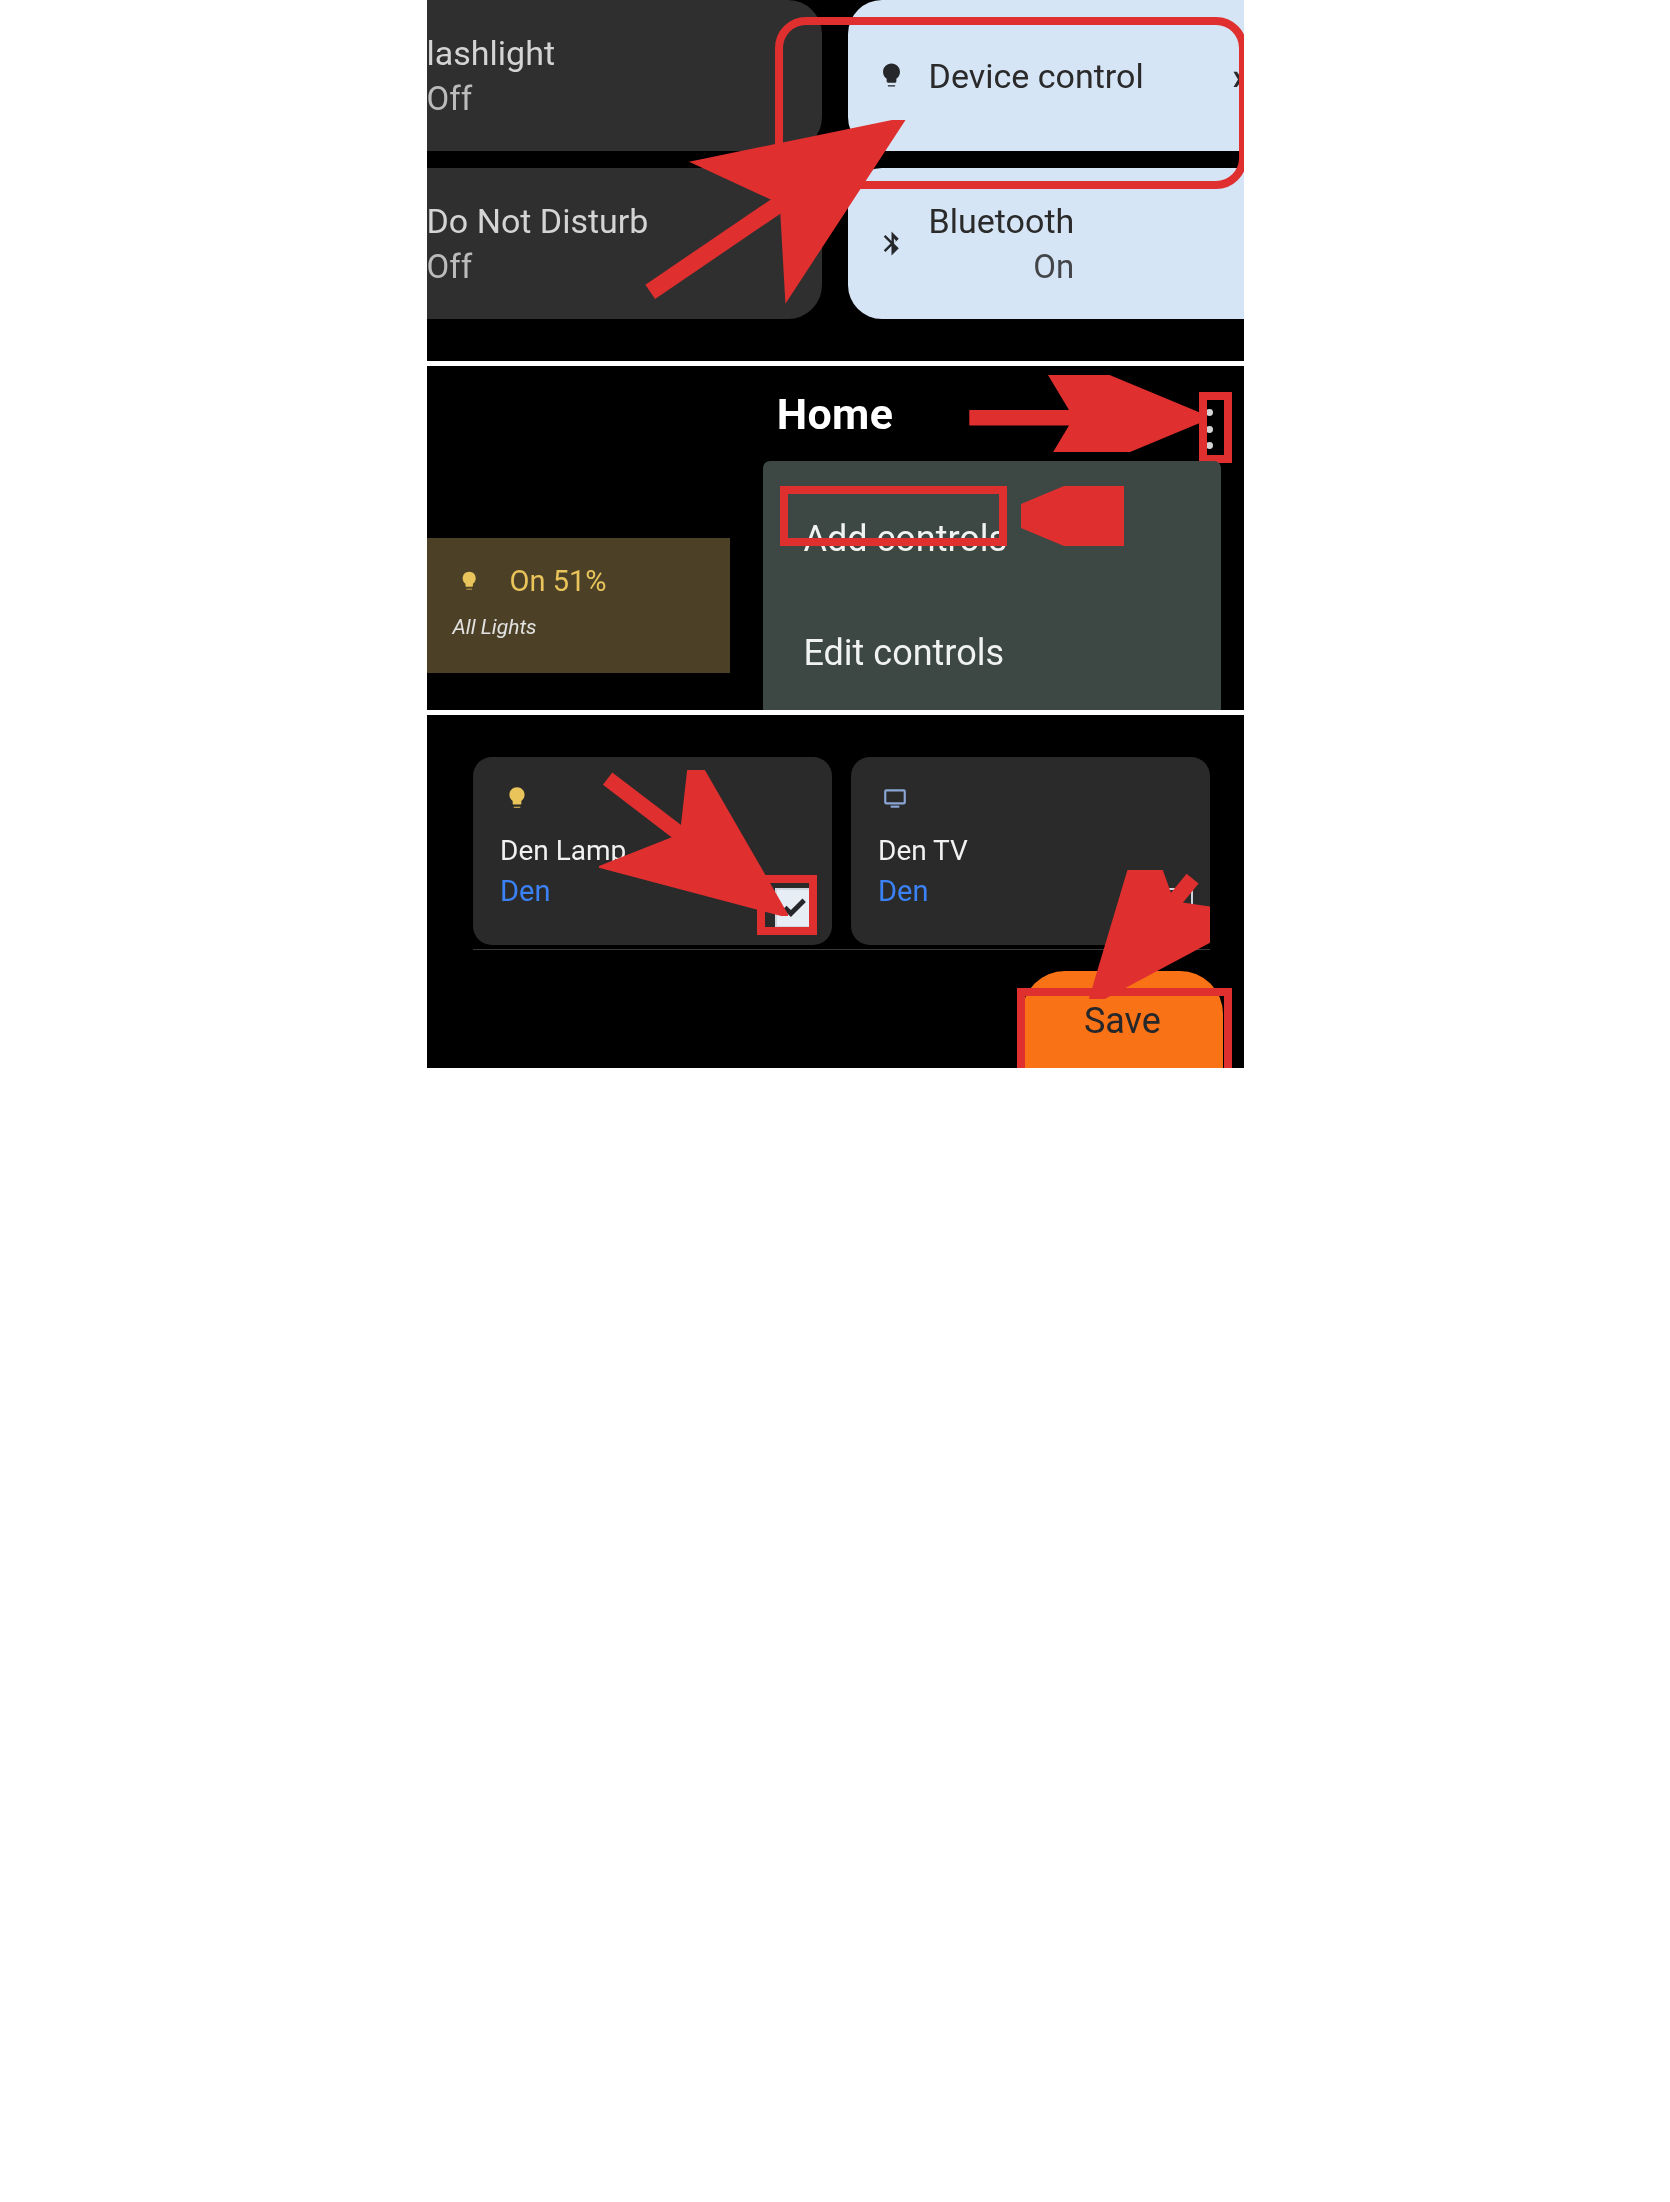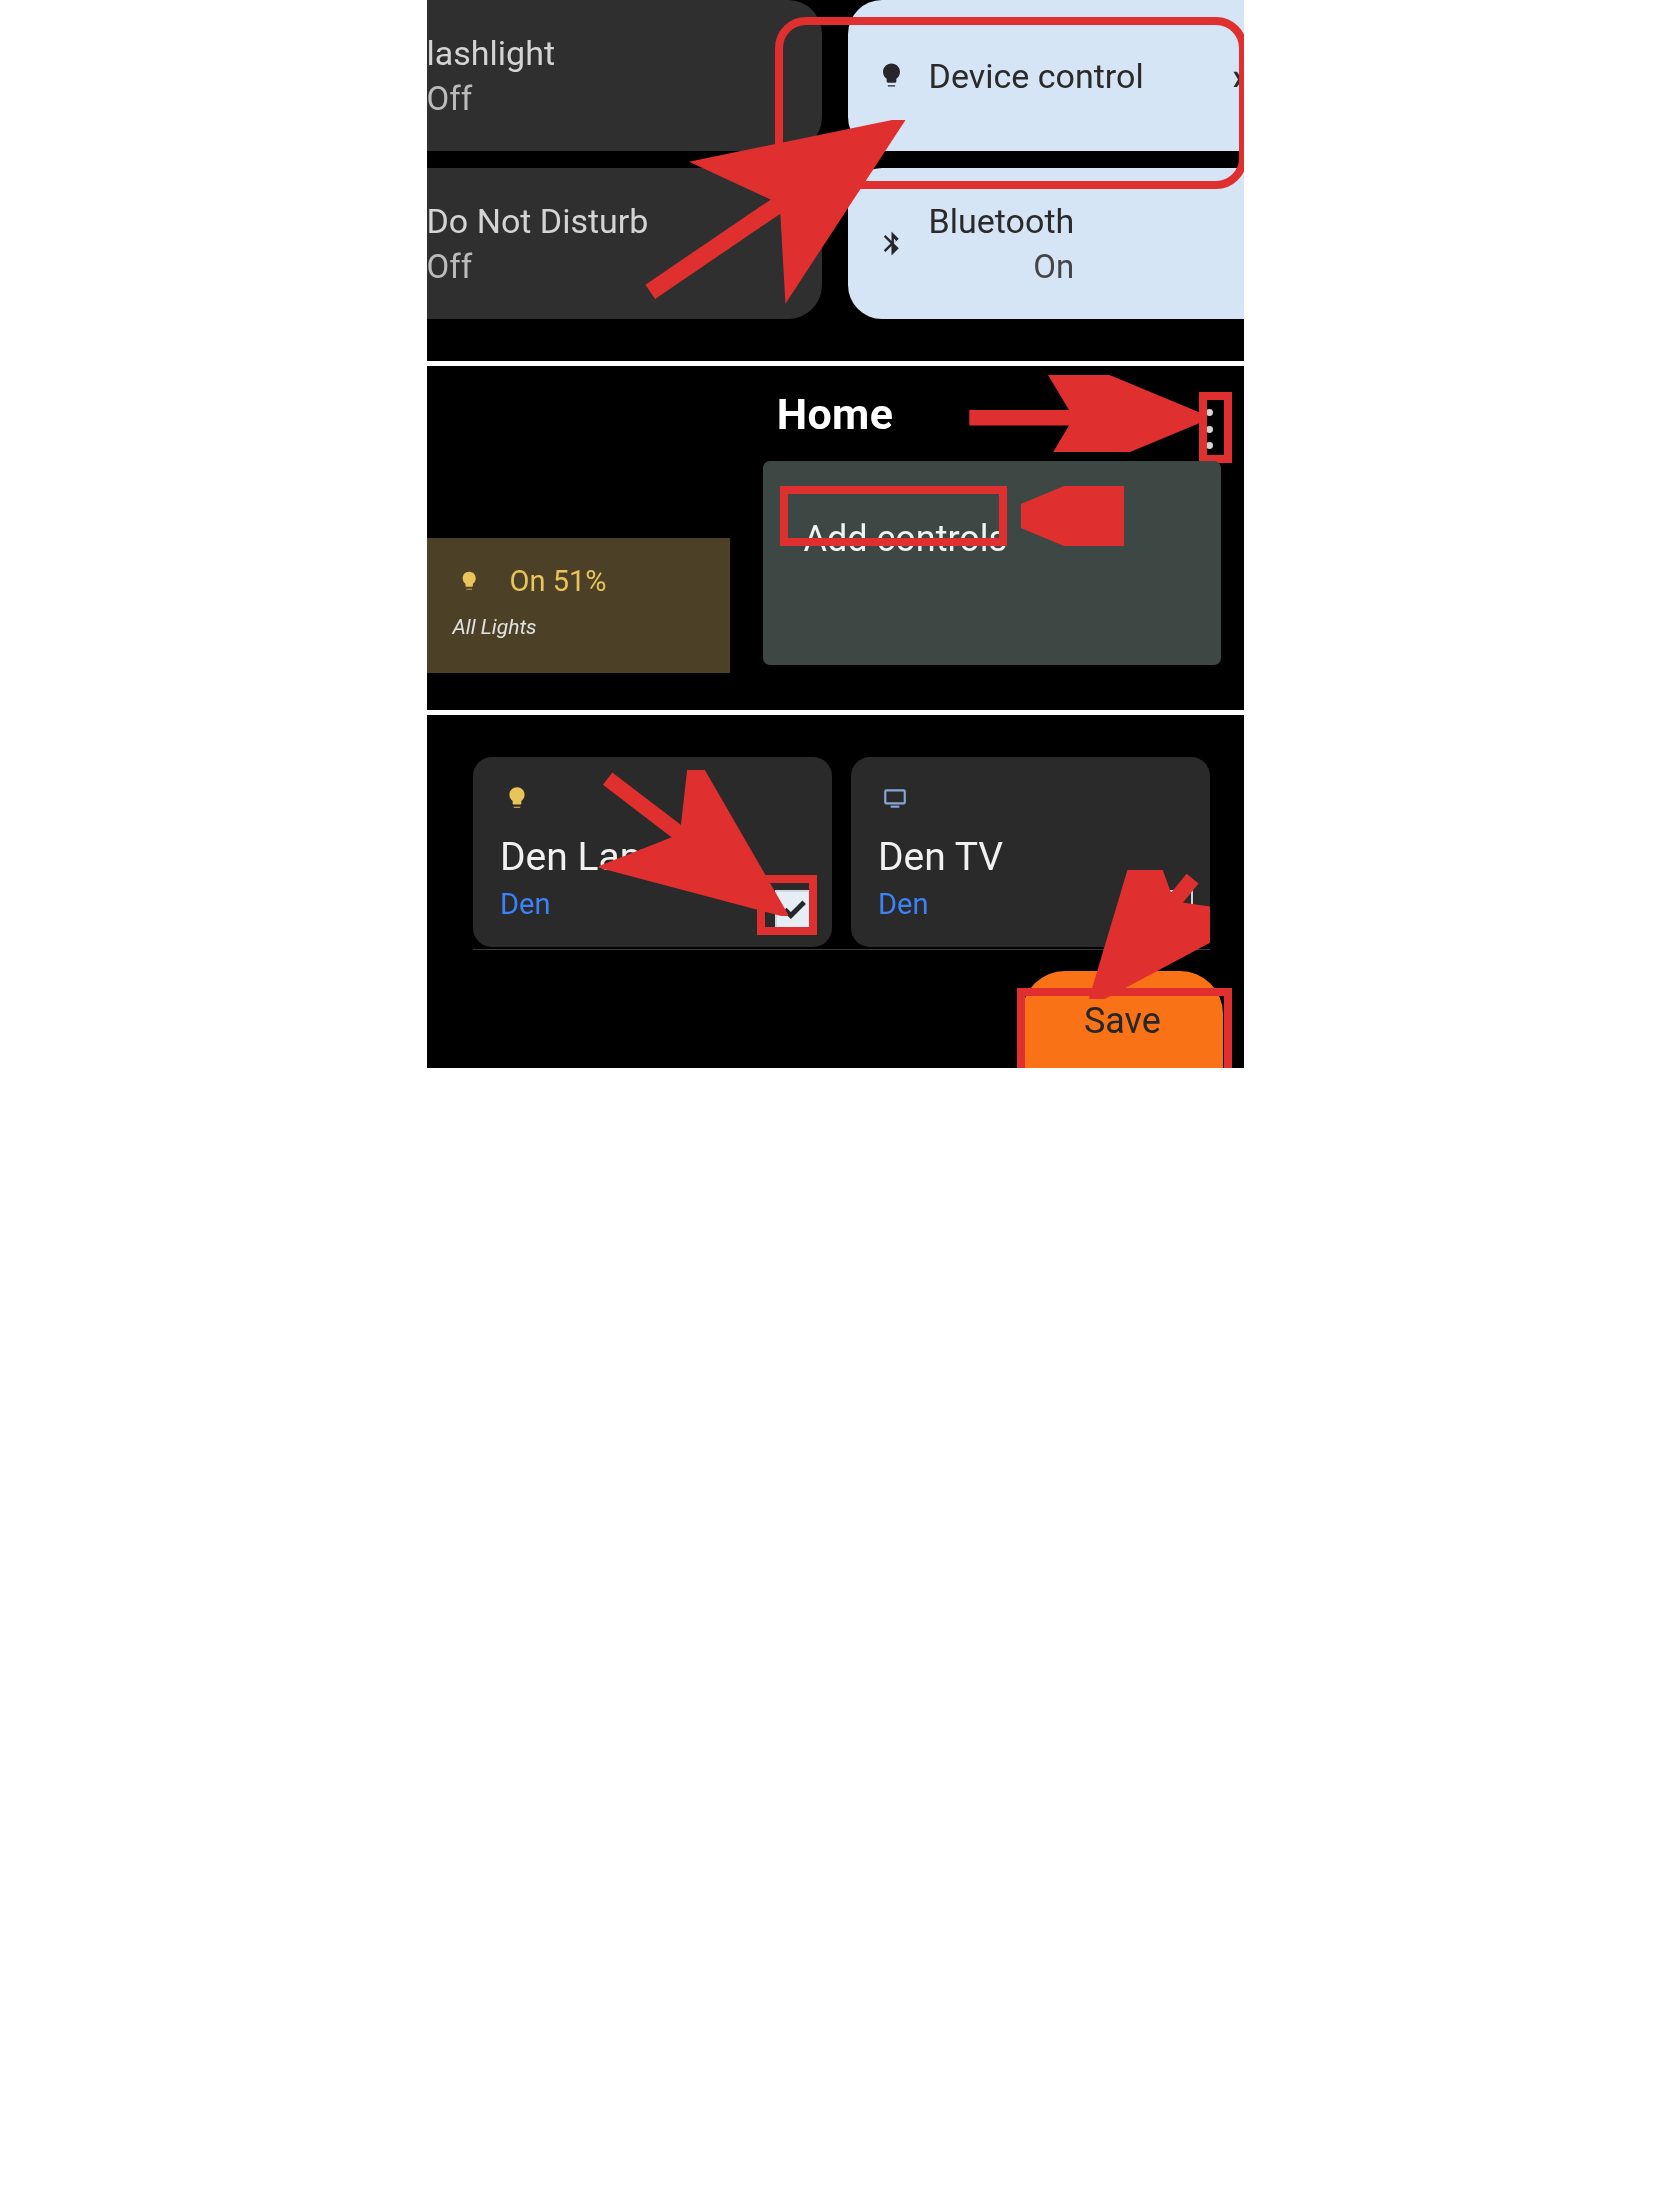--- a/index.html
+++ b/index.html
@@ -119,21 +119,21 @@
   .dev-row { display:flex; gap: 19px; padding: 15.5px 34px 0 46px; position:relative; }
   .dev-card {
     flex: 1;
     background: #2a2a2a;
     border-radius: 19px;
     padding: 24px 20.6px 26px 27.5px;
     position: relative;
     min-height: 138px;
   }
   .dev-card .dev-ico { margin-bottom: 19px; }
-  .dev-card .dev-name { font-size: 39px; color:#f1f1f1; margin-bottom: 6.9px; }
+  .dev-card .dev-name { font-size: 28px; color:#f1f1f1; margin-bottom: 6.9px; }
   .dev-card .dev-room { font-size: 29px; color:#3b82f6; }
   .dev-card .chk {
     position:absolute;
     right: 17px;
     bottom: 17px;
     width: 40px; height: 40px;
     border: 2.6px solid #cfd6de;
     background: #e7edf4;
     display:flex; align-items:center; justify-content:center;
     box-sizing:border-box;
@@ -243,20 +243,23 @@
         <span class="stat">On 51%</span>
       </div>
       <div class="lab">All Lights</div>
     </div>
 
     <div class="popup">
       <div>
         <span class="popup-item">Add controls</span>
       </div>
       <div style="height:34px;"></div>
+      <div>
+        <span class="popup-item">Edit controls</span>
+      </div>
     </div>
 
     <div class="hl" style="top:120px; left:353px; width:227px; height:60px;"></div>
 
     <div class="arrow" style="top:8.6px; left:533px;">
       <svg width="241" height="77" viewBox="0 0 280 90">
         <defs>
           <marker id="ah2" markerWidth="14" markerHeight="14" refX="9" refY="5" orient="auto">
             <path d="M0,0 L12,5 L0,10 L3,5 z" fill="#df2f2f"></path>
           </marker>

